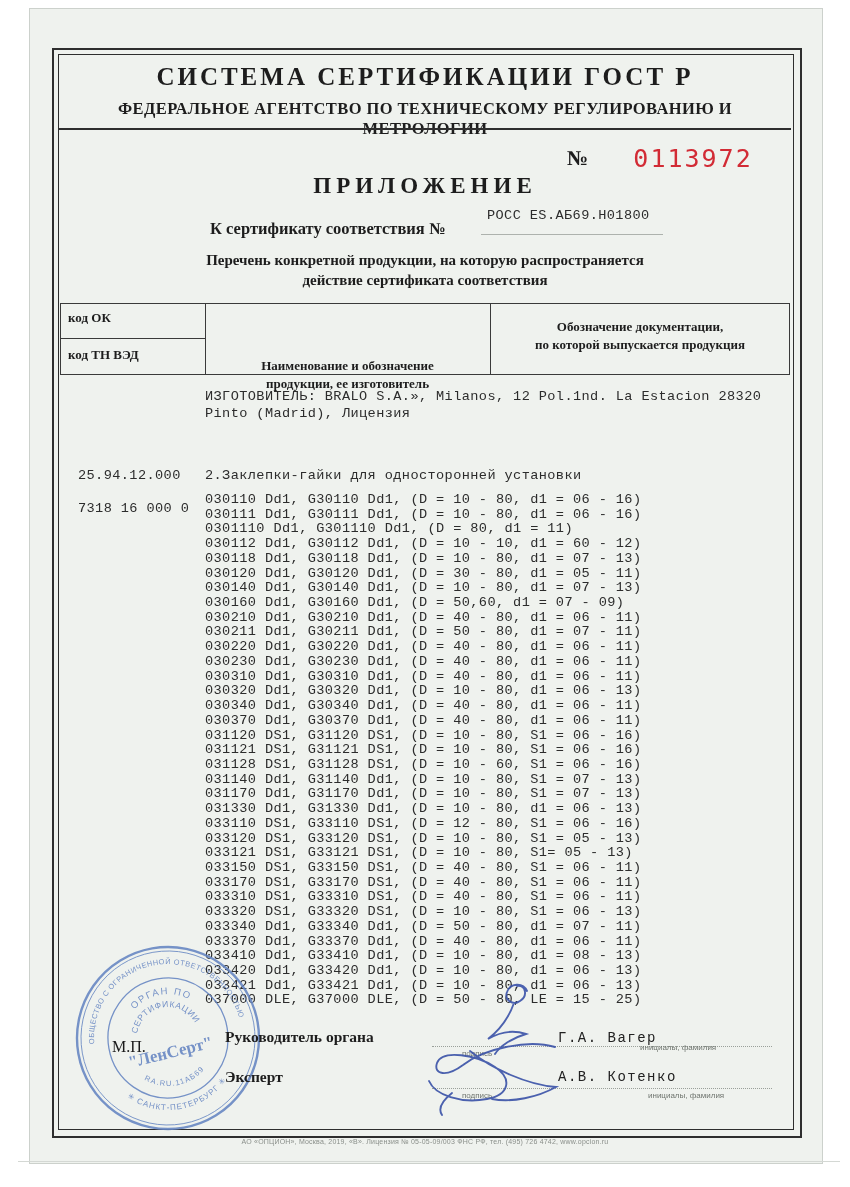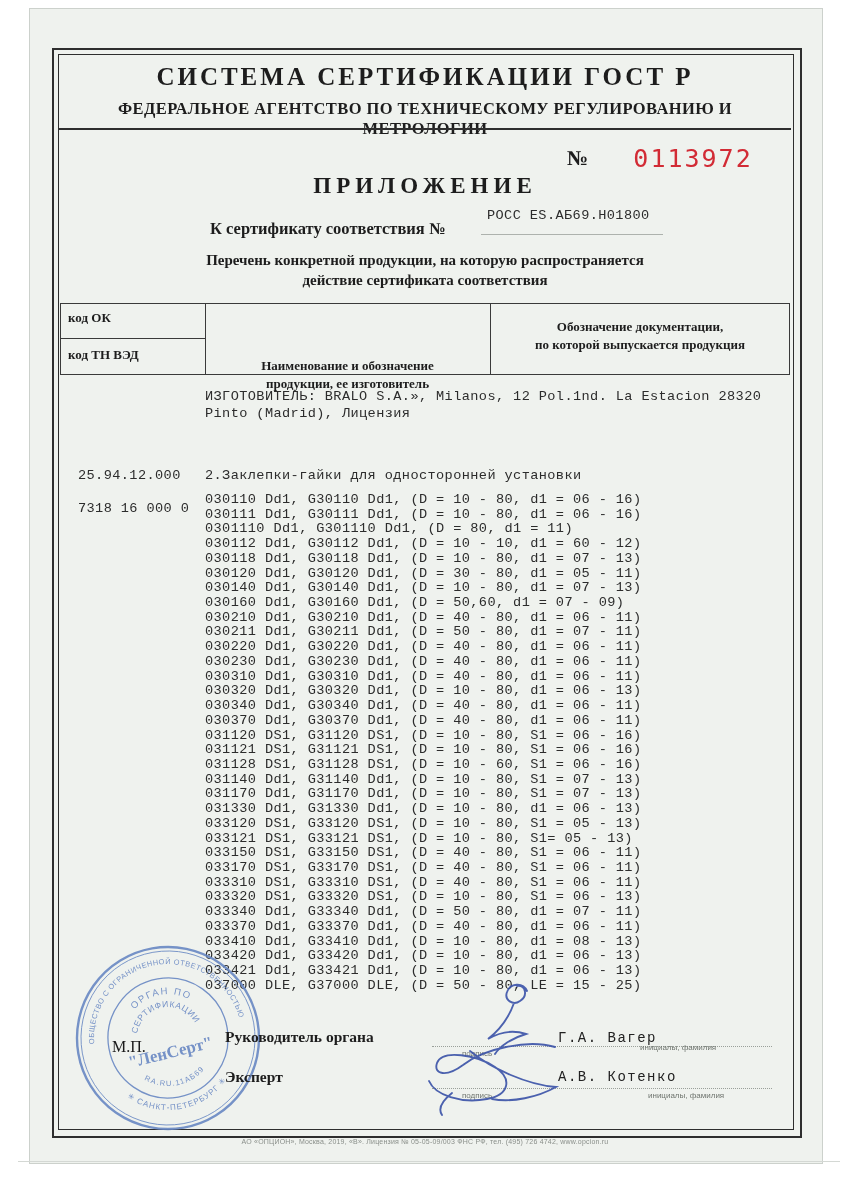--- a/index.html
+++ b/index.html
@@ -145,20 +145,21 @@
       <div class="item-line">030310 Dd1, G30310 Dd1, (D = 40 - 80, d1 = 06 - 11)</div>
       <div class="item-line">030320 Dd1, G30320 Dd1, (D = 10 - 80, d1 = 06 - 13)</div>
       <div class="item-line">030340 Dd1, G30340 Dd1, (D = 40 - 80, d1 = 06 - 11)</div>
       <div class="item-line">030370 Dd1, G30370 Dd1, (D = 40 - 80, d1 = 06 - 11)</div>
       <div class="item-line">031120 DS1, G31120 DS1, (D = 10 - 80, S1 = 06 - 16)</div>
       <div class="item-line">031121 DS1, G31121 DS1, (D = 10 - 80, S1 = 06 - 16)</div>
       <div class="item-line">031128 DS1, G31128 DS1, (D = 10 - 60, S1 = 06 - 16)</div>
       <div class="item-line">031140 Dd1, G31140 Dd1, (D = 10 - 80, S1 = 07 - 13)</div>
       <div class="item-line">031170 Dd1, G31170 Dd1, (D = 10 - 80, S1 = 07 - 13)</div>
       <div class="item-line">031330 Dd1, G31330 Dd1, (D = 10 - 80, d1 = 06 - 13)</div>
+      <div class="item-line">033110 DS1, G33110 DS1, (D = 12 - 80, S1 = 06 - 16)</div>
       <div class="item-line">033120 DS1, G33120 DS1, (D = 10 - 80, S1 = 05 - 13)</div>
       <div class="item-line">033121 DS1, G33121 DS1, (D = 10 - 80, S1= 05 - 13)</div>
       <div class="item-line">033150 DS1, G33150 DS1, (D = 40 - 80, S1 = 06 - 11)</div>
       <div class="item-line">033170 DS1, G33170 DS1, (D = 40 - 80, S1 = 06 - 11)</div>
       <div class="item-line">033310 DS1, G33310 DS1, (D = 40 - 80, S1 = 06 - 11)</div>
       <div class="item-line">033320 DS1, G33320 DS1, (D = 10 - 80, S1 = 06 - 13)</div>
       <div class="item-line">033340 Dd1, G33340 Dd1, (D = 50 - 80, d1 = 07 - 11)</div>
       <div class="item-line">033370 Dd1, G33370 Dd1, (D = 40 - 80, d1 = 06 - 11)</div>
       <div class="item-line">033410 Dd1, G33410 Dd1, (D = 10 - 80, d1 = 08 - 13)</div>
       <div class="item-line">033420 Dd1, G33420 Dd1, (D = 10 - 80, d1 = 06 - 13)</div>

